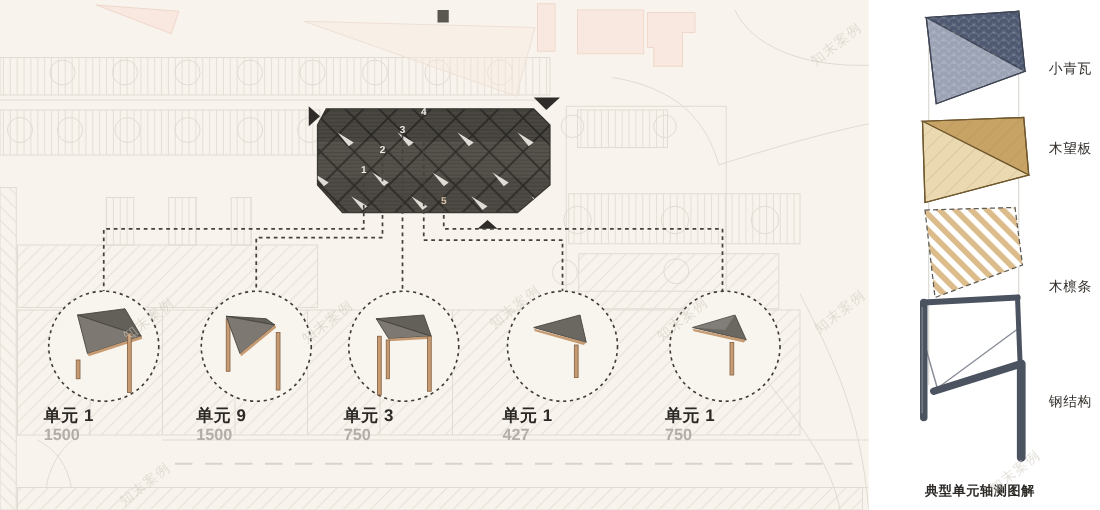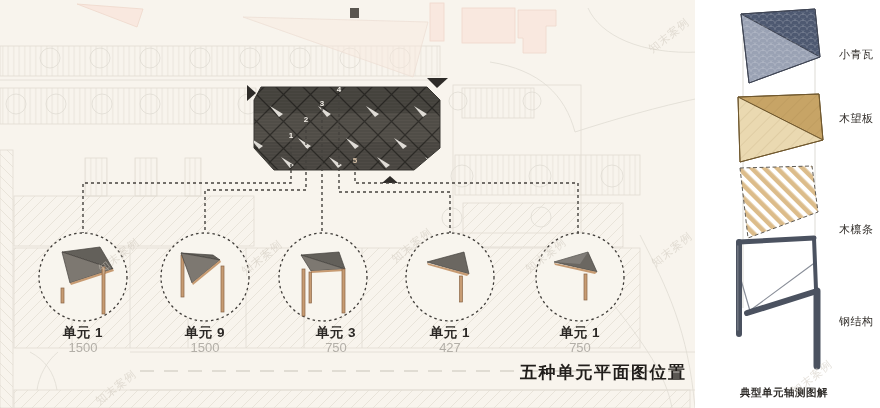--- a/index.html
+++ b/index.html
@@ -5,23 +5,23 @@
   html,body{margin:0;padding:0;background:#ffffff;}
   .canvas{position:relative;width:880px;height:408px;background:#f8f4ed;overflow:hidden;
           font-family:"Liberation Sans","DejaVu Sans",sans-serif;}
   .abs{position:absolute;}
   svg{display:block;}
   
   .rn{position:absolute;transform:translate(-50%,-50%);font-size:8px;font-weight:700;
       color:#f3efe8;line-height:1;}
   .rn5{color:#d9c3a9;}
   
-  .u-label{position:absolute;width:96px;text-align:center;line-height:1.12;}
+  .u-label{position:absolute;width:96px;text-align:left;line-height:1.12;}
   .u-name{font-size:13.5px;font-weight:700;color:#2b2825;letter-spacing:.5px;}
-  .u-area{font-size:13px;color:#b3afa8;font-weight:400;margin-top:1px;}
+  .u-area{font-size:13px;color:#b3afa8;font-weight:700;margin-top:1px;}
   
   .plan-caption{position:absolute;left:520px;top:361px;font-size:17px;font-weight:700;
       color:#211e1b;letter-spacing:1.5px;white-space:nowrap;}
   .legend-label{position:absolute;left:839px;font-size:11px;font-weight:400;color:#332f2b;
       white-space:nowrap;letter-spacing:.5px;}
   .legend-caption{position:absolute;left:716px;top:386px;font-size:10.5px;font-weight:700;
       color:#2b2825;letter-spacing:.5px;white-space:nowrap;margin-left:24px;}
   .right-panel{position:absolute;left:695px;top:0;width:185px;height:408px;background:#ffffff;}
   .wm{position:absolute;color:#cfc8bd;opacity:.55;font-size:11px;letter-spacing:1px;
       transform:rotate(-38deg);white-space:nowrap;pointer-events:none;}
@@ -206,34 +206,33 @@
   <span class="rn rn5" style="left:355px;top:161px">5</span>
 
   <div class="u-label" style="left:35px;top:325px">
     <div class="u-name">单元 1</div>
     <div class="u-area">1500</div>
   </div>
   <div class="u-label" style="left:157px;top:325px">
     <div class="u-name">单元 9</div>
     <div class="u-area">1500</div>
   </div>
-  <div class="u-label" style="left:288px;top:325px">
+  <div class="u-label" style="left:275px;top:325px">
     <div class="u-name">单元 3</div>
     <div class="u-area">750</div>
   </div>
   <div class="u-label" style="left:402px;top:325px">
     <div class="u-name">单元 1</div>
     <div class="u-area">427</div>
   </div>
   <div class="u-label" style="left:532px;top:325px">
     <div class="u-name">单元 1</div>
     <div class="u-area">750</div>
   </div>
 
-  <div class="plan-caption">五种单元平面图位置</div>
 
   <div class="right-panel">
     <svg width="185" height="408" viewBox="0 0 185 408">
       <defs>
         <pattern id="scales" width="8" height="6" patternUnits="userSpaceOnUse">
           <path d="M0,6 A4,4 0 0 1 8,6" fill="none" stroke="rgba(255,255,255,0.22)" stroke-width="0.7"></path>
           <path d="M-4,3 A4,4 0 0 1 4,3 M4,3 A4,4 0 0 1 12,3" fill="none" stroke="rgba(255,255,255,0.15)" stroke-width="0.7"></path>
         </pattern>
         <pattern id="grain" width="9" height="9" patternUnits="userSpaceOnUse" patternTransform="rotate(45)">
           <line x1="0" y1="0" x2="0" y2="9" stroke="rgba(120,90,40,0.16)" stroke-width="1.2"></line>

